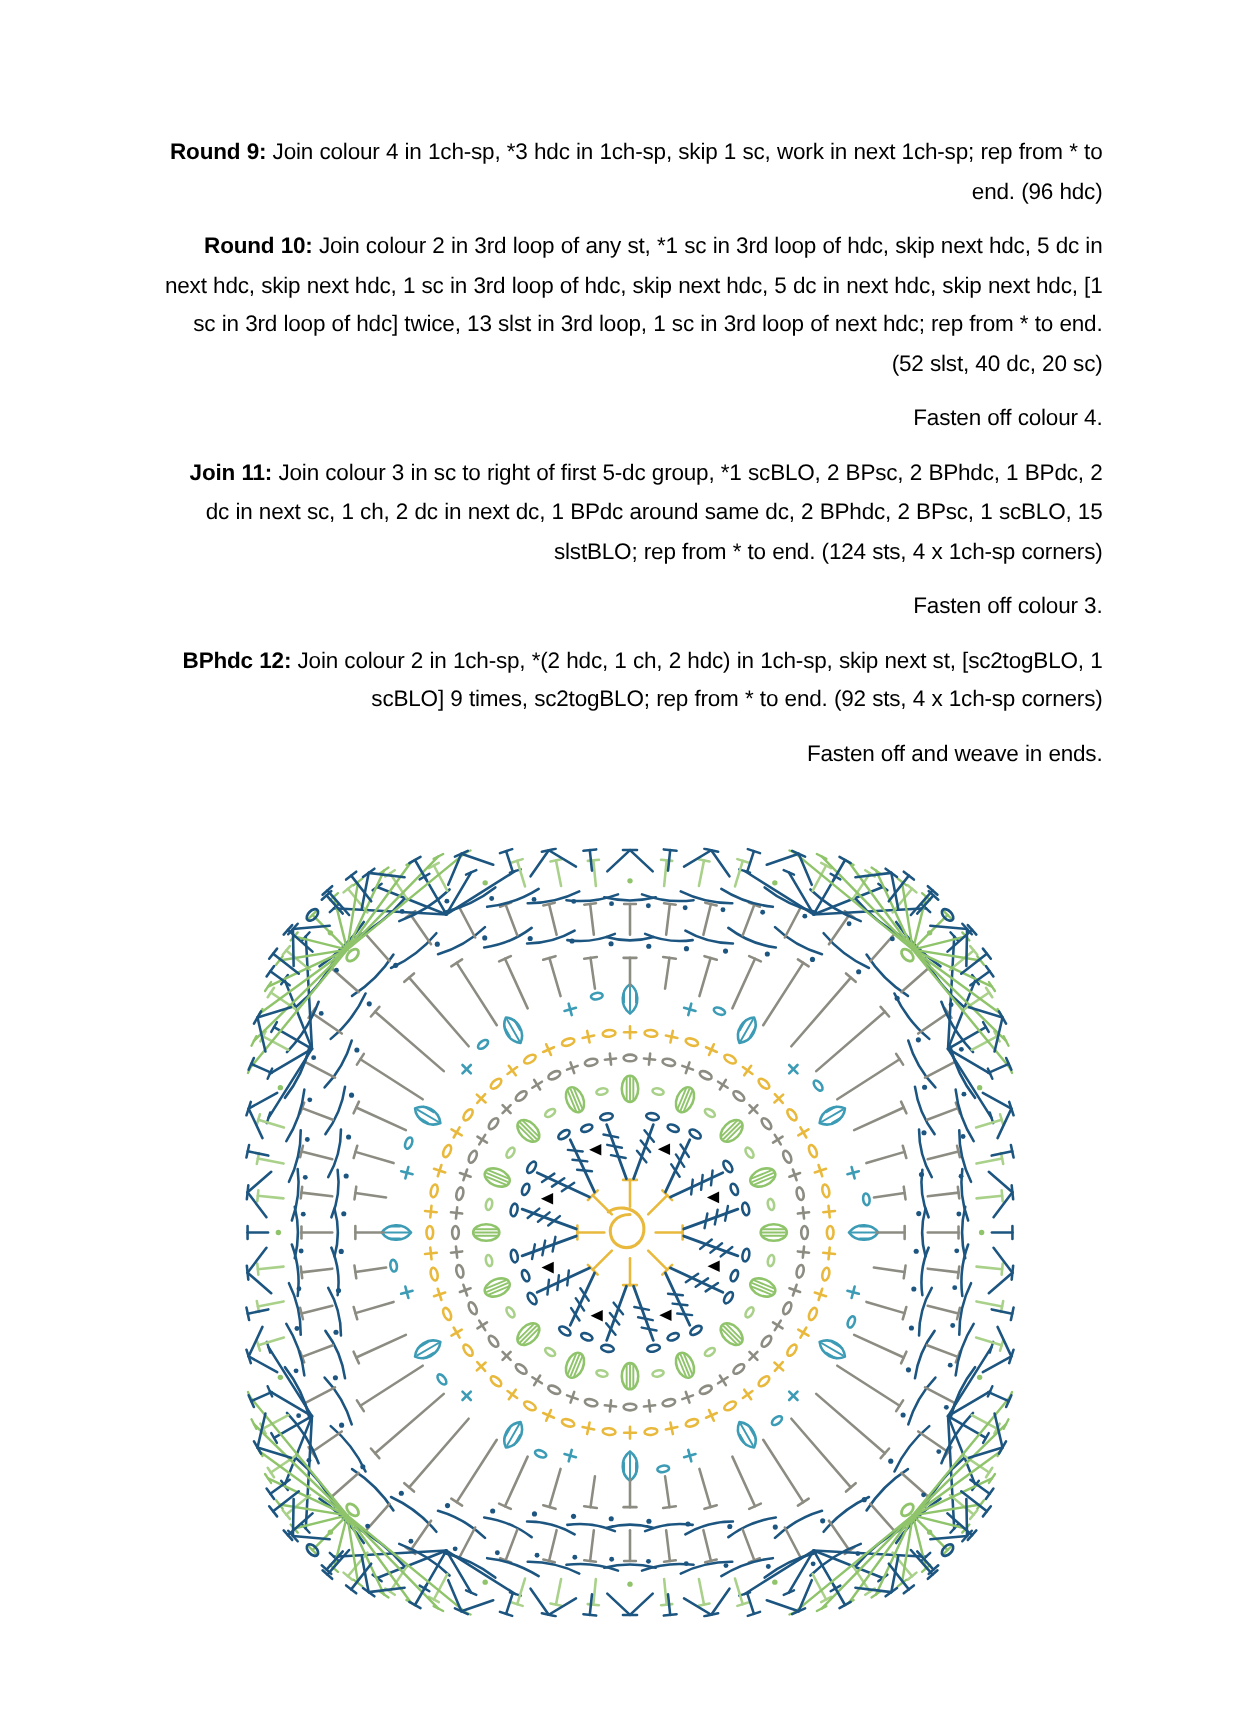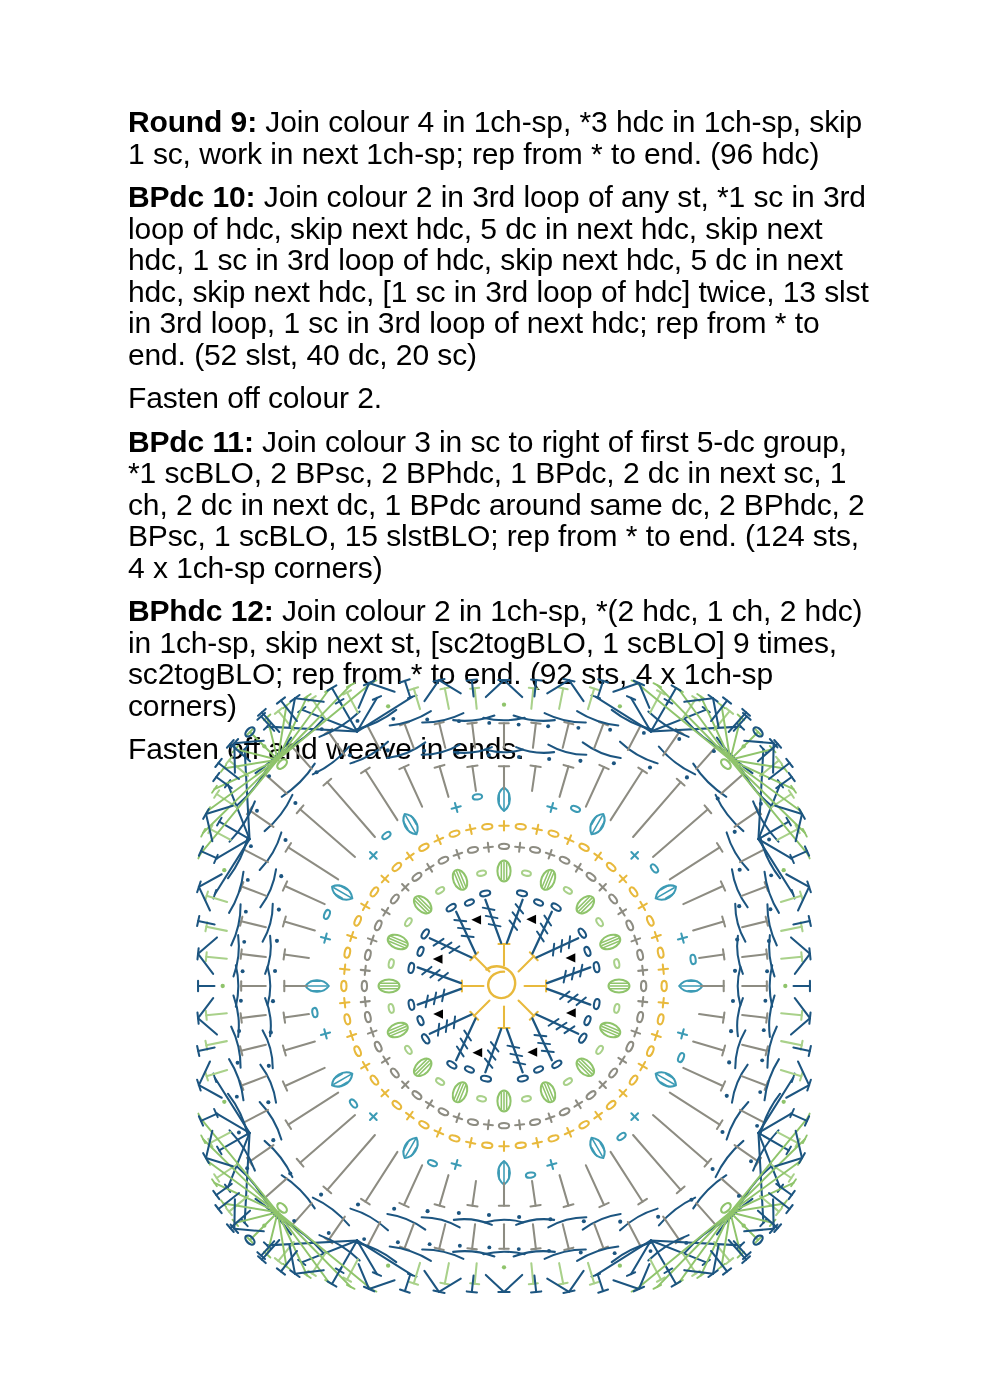--- a/index.html
+++ b/index.html
@@ -18,25 +18,25 @@
   }
 
   
   #pattern-text {
     position: absolute;
     left: 128px;
     top: 106px;
     width: 754px;
   }
   .para {
-    font-size: 30px;
+    font-size: 18px;
     line-height: 31.5px;
     letter-spacing: -0.15px;
     margin: 0 0 12px 0;
-    text-align: left;
+    text-align: right;
     word-spacing: 0.2px;
   }
   .round-label { font-weight: bold; }
 
   
   #chart-figure {
     position: absolute;
     left: 196px;
     top: 678px;
     width: 616px;
@@ -45,26 +45,27 @@
   #chart-figure svg { display: block; width: 100%; height: 100%; }
 </style>
 </head>
 <body>
 
 <div id="pattern-text">
 
   <p class="para"><span class="round-label">Round 9:</span><span> Join colour 4 in 1ch-sp, *3 hdc in 1ch-sp, skip 1 sc, work in next 1ch-sp; rep from * to end. (96 hdc)</span></p>
 
 
-  <p class="para"><span class="round-label">BPdc 10:</span><span> Join colour 2 in 3rd loop of any st, *1 sc in 3rd loop of hdc, skip next hdc, 5 dc in next hdc, skip next hdc, 1 sc in 3rd loop of hdc, skip next hdc, 5 dc in next hdc, skip next hdc, [1 sc in 3rd loop of hdc] twice, 13 slst in 3rd loop, 1 sc in 3rd loop of next hdc; rep from * to end. (52 slst, 40 dc, 20 sc)</span></p>
+  <p class="para"><span class="round-label">Round 10:</span><span> Join colour 2 in 3rd loop of any st, *1 sc in 3rd loop of hdc, skip next hdc, 5 dc in next hdc, skip next hdc, 1 sc in 3rd loop of hdc, skip next hdc, 5 dc in next hdc, skip next hdc, [1 sc in 3rd loop of hdc] twice, 13 slst in 3rd loop, 1 sc in 3rd loop of next hdc; rep from * to end. (52 slst, 40 dc, 20 sc)</span></p>
 
-  <p class="para"><span>Fasten off colour 2.</span></p>
+  <p class="para"><span>Fasten off colour 4.</span></p>
 
-  <p class="para"><span class="round-label">BPdc 11:</span><span> Join colour 3 in sc to right of first 5-dc group, *1 scBLO, 2 BPsc, 2 BPhdc, 1 BPdc, 2 dc in next sc, 1 ch, 2 dc in next dc, 1 BPdc around same dc, 2 BPhdc, 2 BPsc, 1 scBLO, 15 slstBLO; rep from * to end. (124 sts, 4 x 1ch-sp corners)</span></p>
+  <p class="para"><span class="round-label">Join 11:</span><span> Join colour 3 in sc to right of first 5-dc group, *1 scBLO, 2 BPsc, 2 BPhdc, 1 BPdc, 2 dc in next sc, 1 ch, 2 dc in next dc, 1 BPdc around same dc, 2 BPhdc, 2 BPsc, 1 scBLO, 15 slstBLO; rep from * to end. (124 sts, 4 x 1ch-sp corners)</span></p>
 
+  <p class="para"><span>Fasten off colour 3.</span></p>
 
   <p class="para"><span class="round-label">BPhdc 12:</span><span> Join colour 2 in 1ch-sp, *(2 hdc, 1 ch, 2 hdc) in 1ch-sp, skip next st, [sc2togBLO, 1 scBLO] 9 times, sc2togBLO; rep from * to end. (92 sts, 4 x 1ch-sp corners)</span></p>
 
   <p class="para"><span>Fasten off and weave in ends.</span></p>
 
 </div>
 
 <div id="chart-figure">
   <svg viewBox="0 0 600 600" xmlns="http://www.w3.org/2000/svg">
     <defs>

